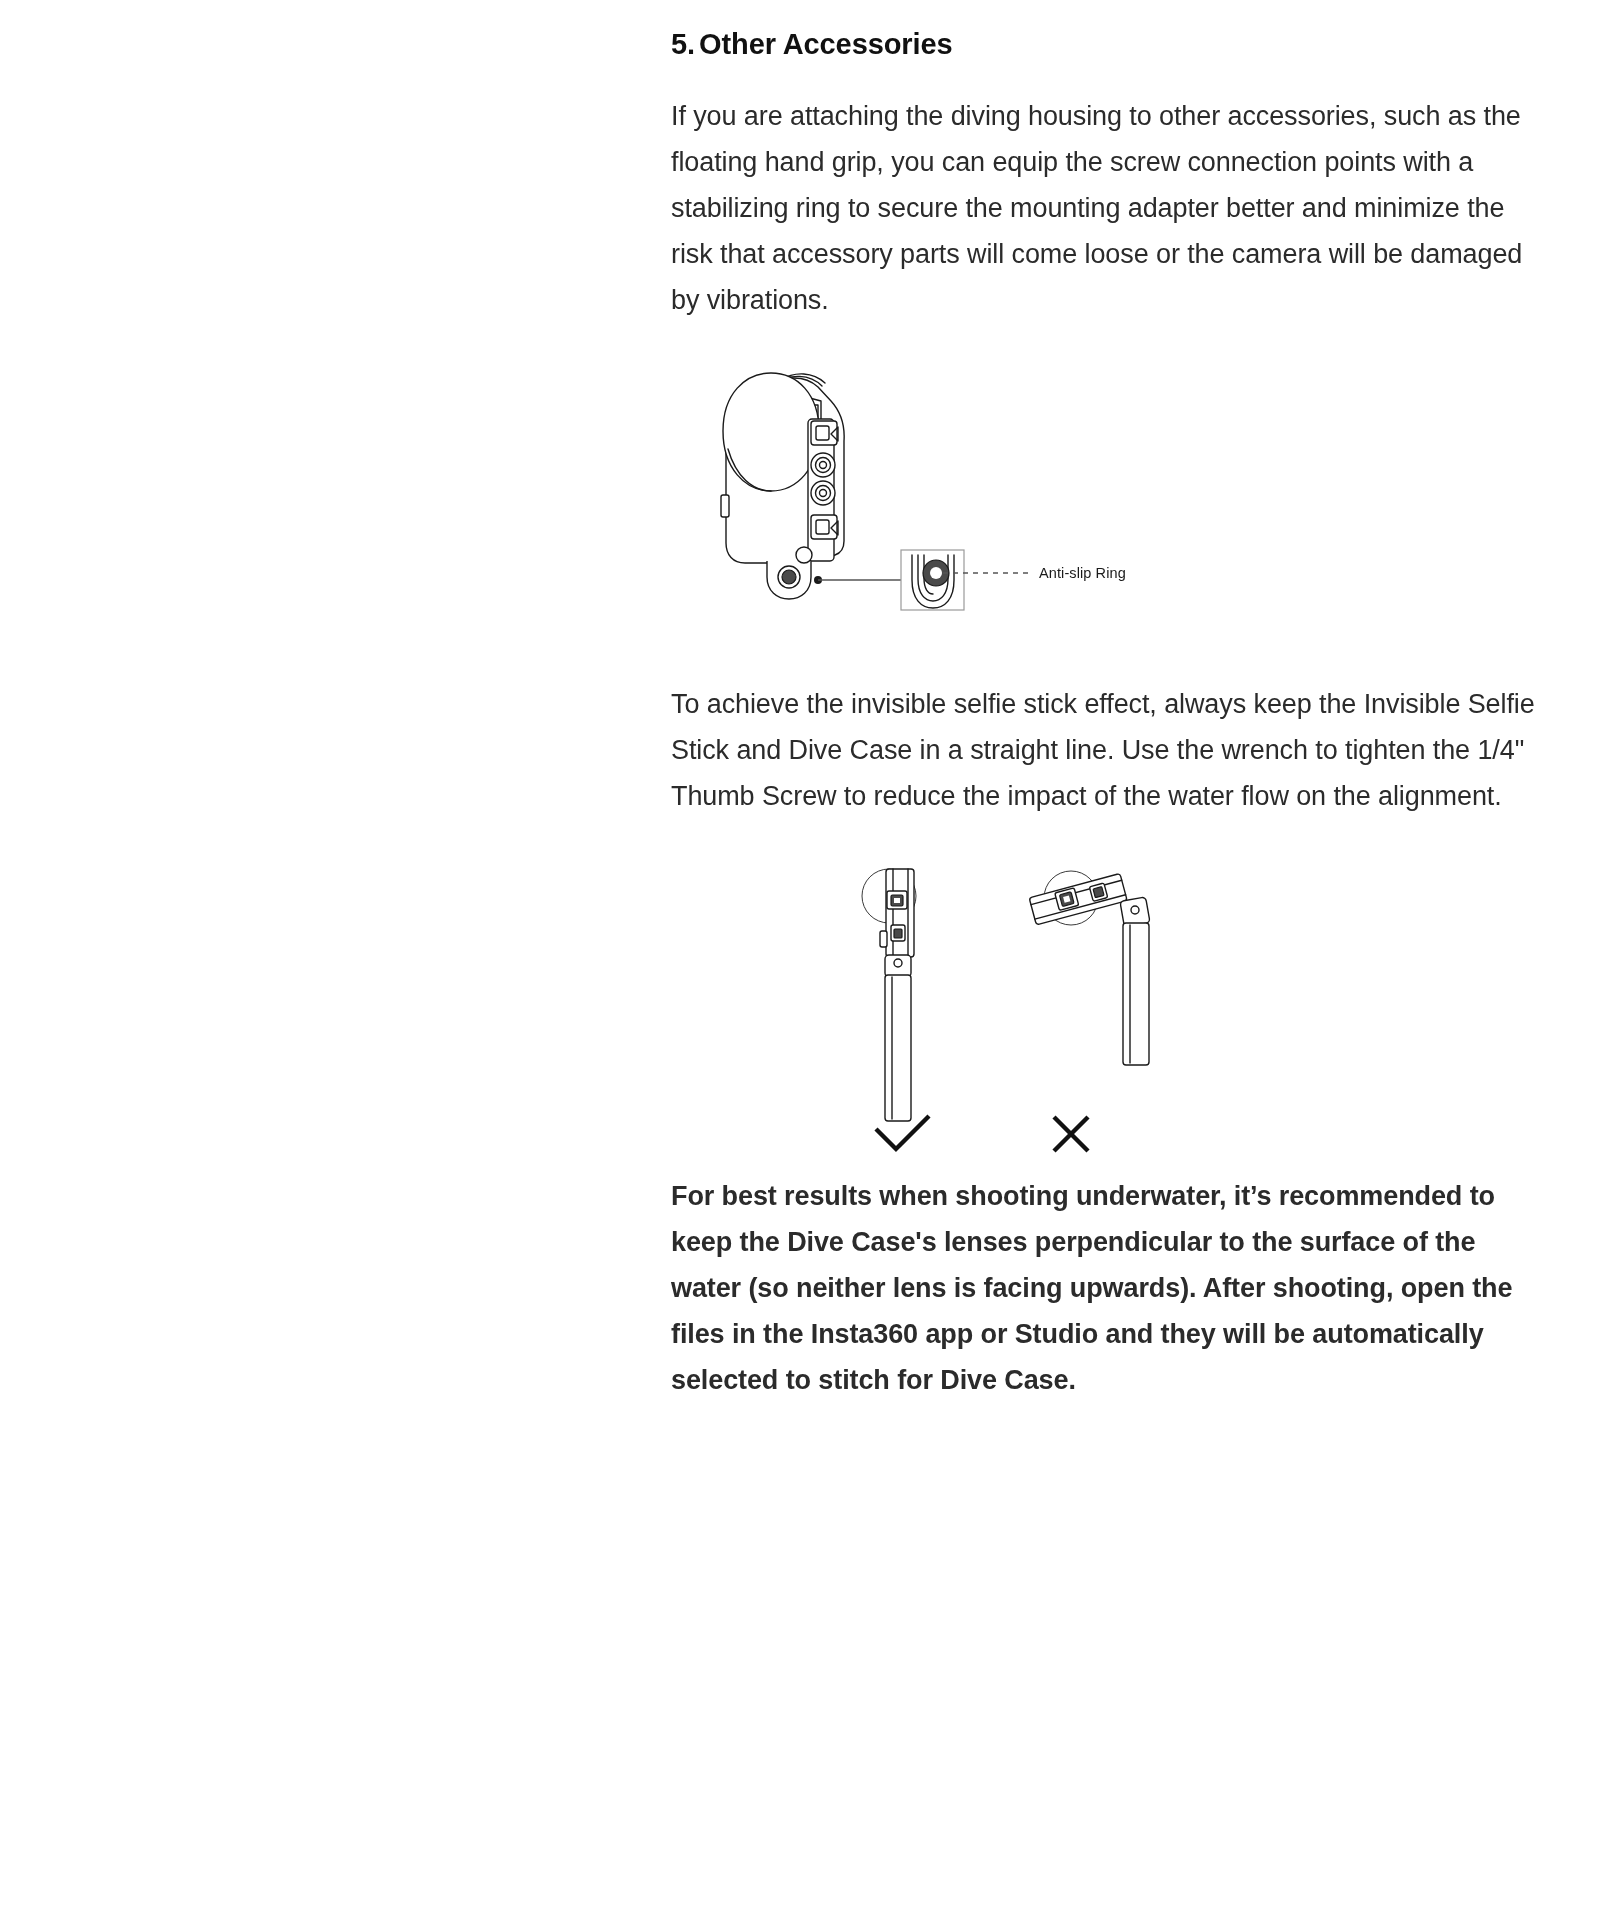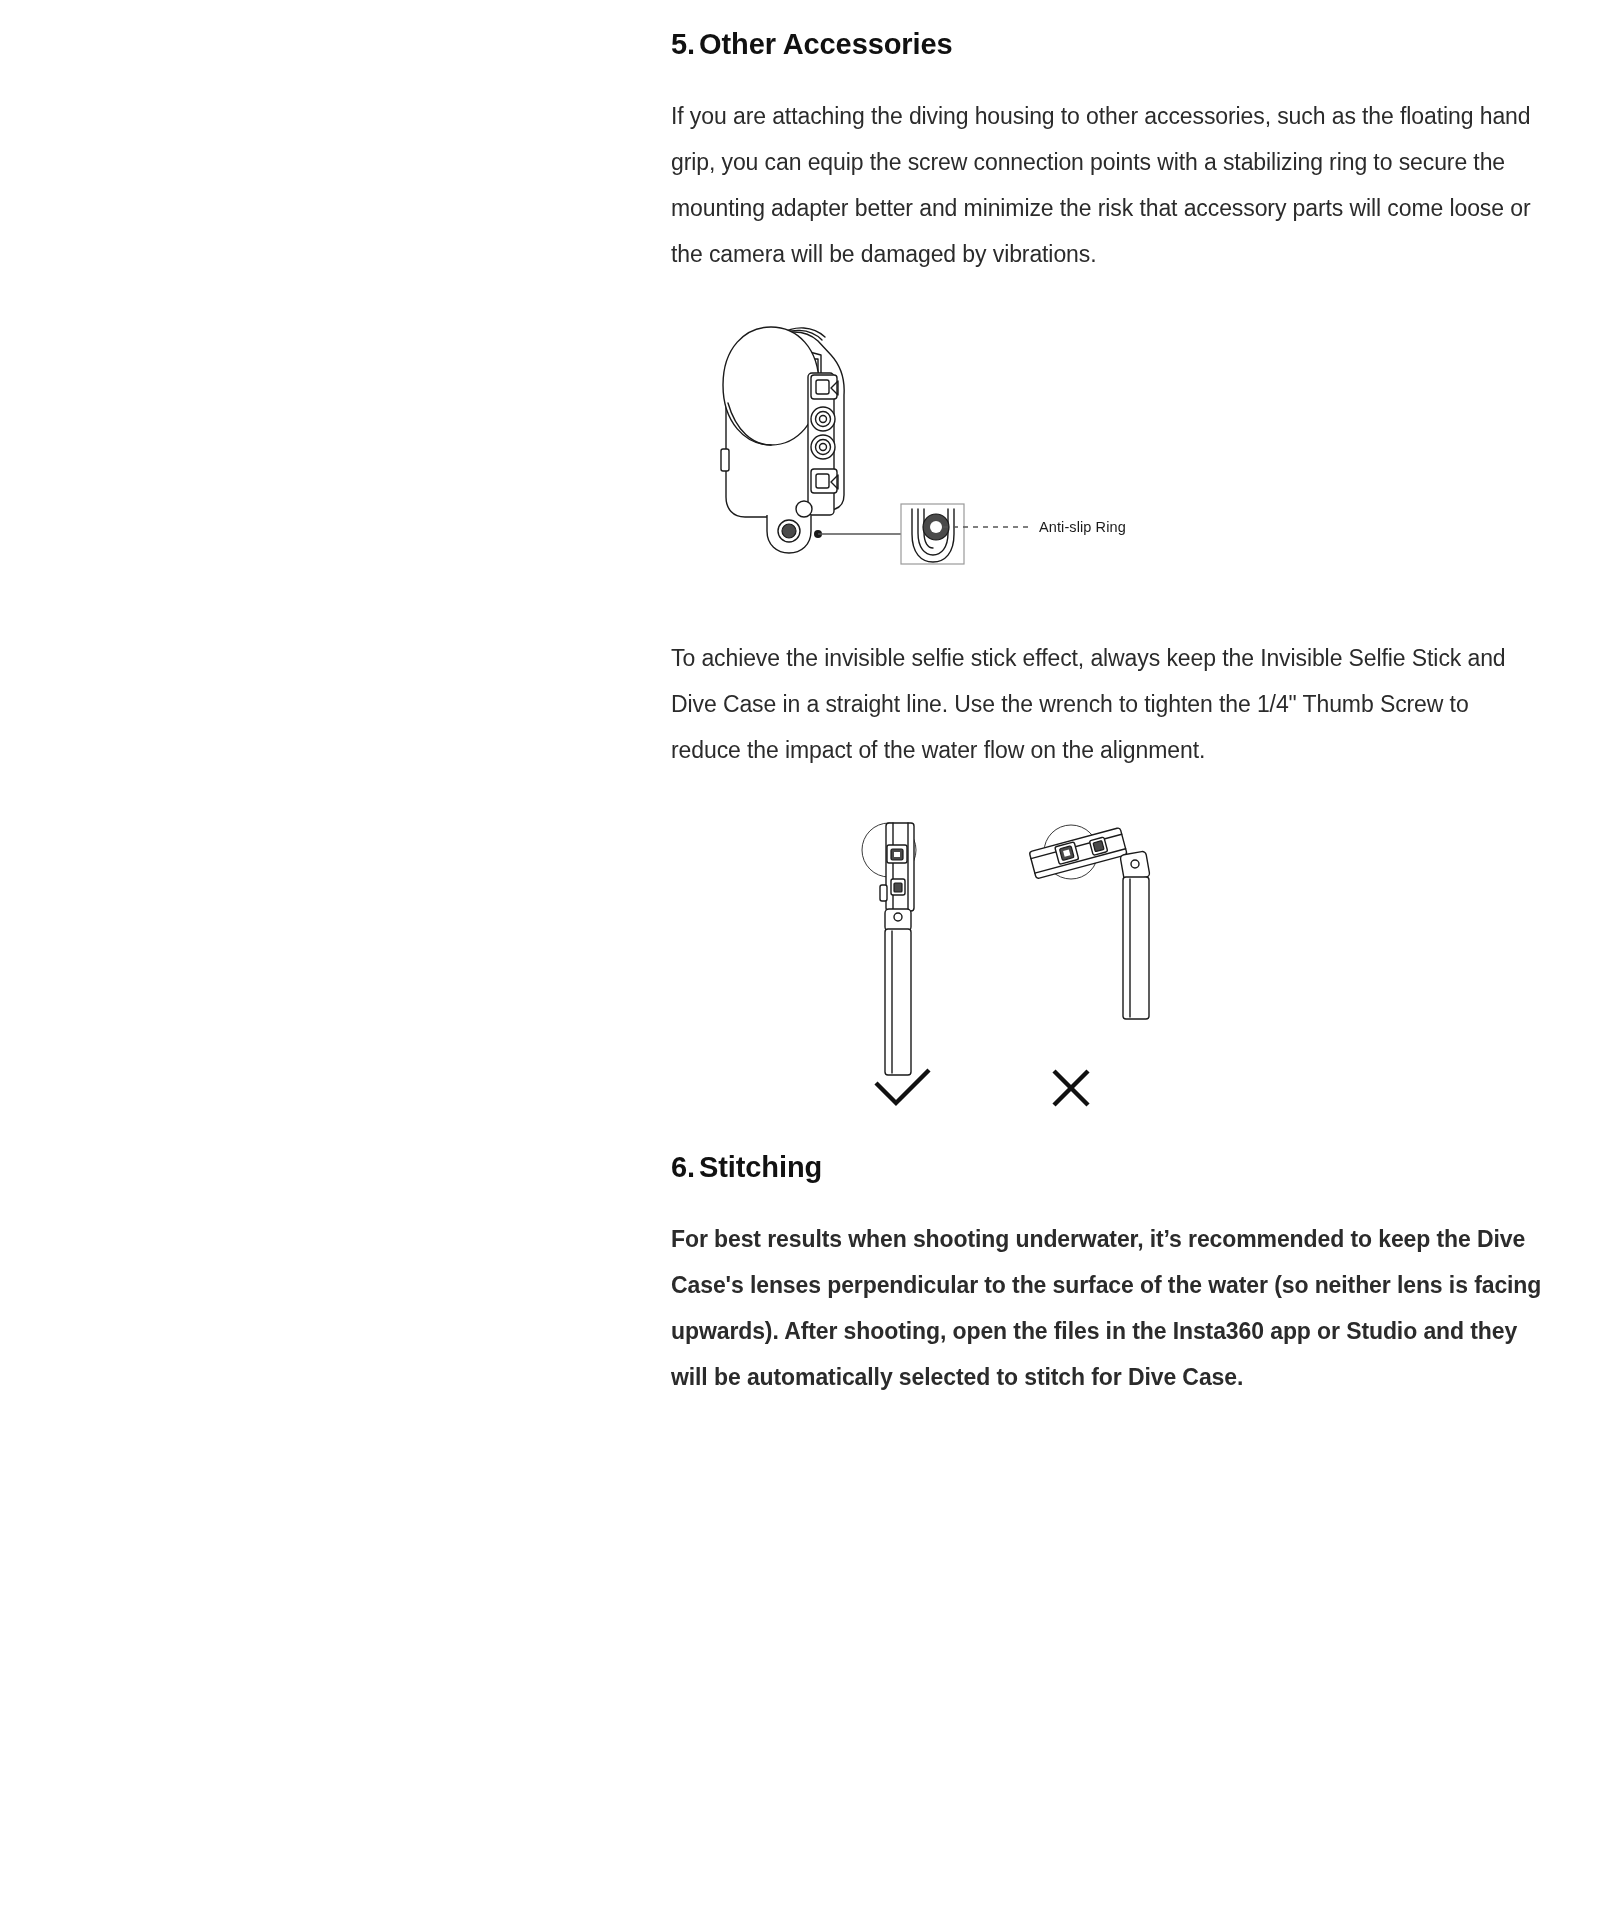--- a/index.html
+++ b/index.html
@@ -40,21 +40,21 @@
     color: #111111;
     margin: 0;
     padding: 0;
   }
 
   .heading-num {
     margin-right: 4px;
   }
 
   p.body-text {
-    font-size: 23px;
+    font-size: 27px;
     line-height: 46px;
     color: #2b2b2b;
     margin: 0;
     padding: 0;
     letter-spacing: -0.1px;
     font-weight: 400;
   }
 
   
   .figure {
@@ -238,21 +238,18 @@
           <path class="ln" d="M 459 64 L 459 202"></path>
 
           <g>
             <path class="mark" d="M 383 256 L 417 290"></path>
             <path class="mark" d="M 417 256 L 383 290"></path>
           </g>
         </g>
       </svg>
     </div>
 
-    <h2 class="section-heading" style="margin-top:56px;">
-      <span class="heading-num">6.</span><span>Stitching</span>
-    </h2>
 
     <p class="body-text" style="margin-top:32px;font-weight:bold;">For best results when shooting underwater, it’s recommended to keep the Dive Case's lenses perpendicular to the surface of the water (so neither lens is facing upwards). After shooting, open the files in the Insta360 app or Studio and they will be automatically selected to stitch for Dive Case.</p>
 
 
   </div>
 </div>
 
 </body></html>

